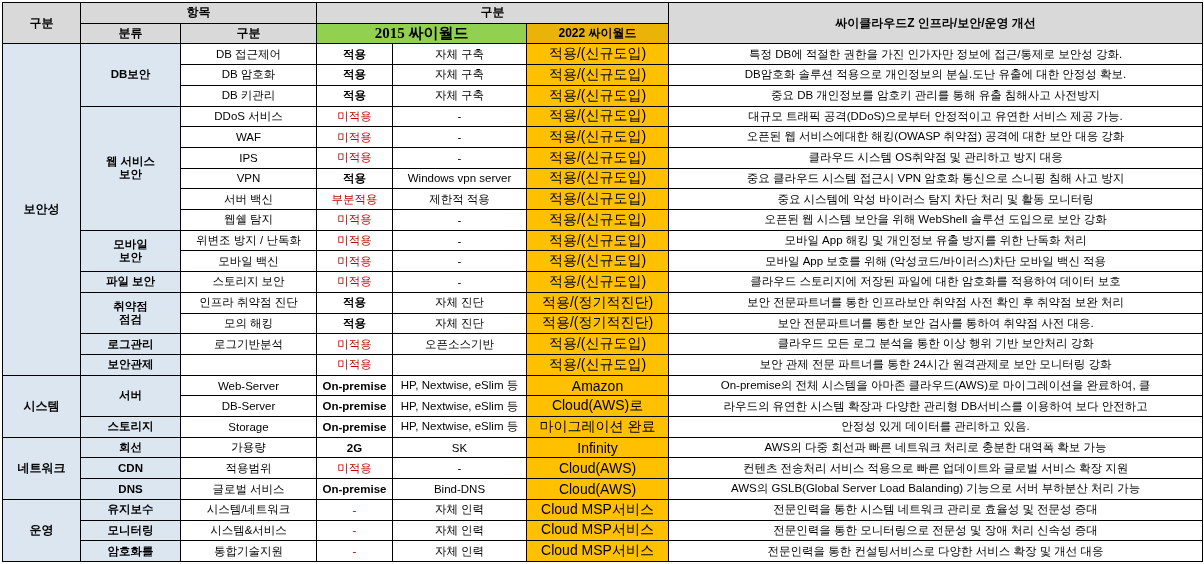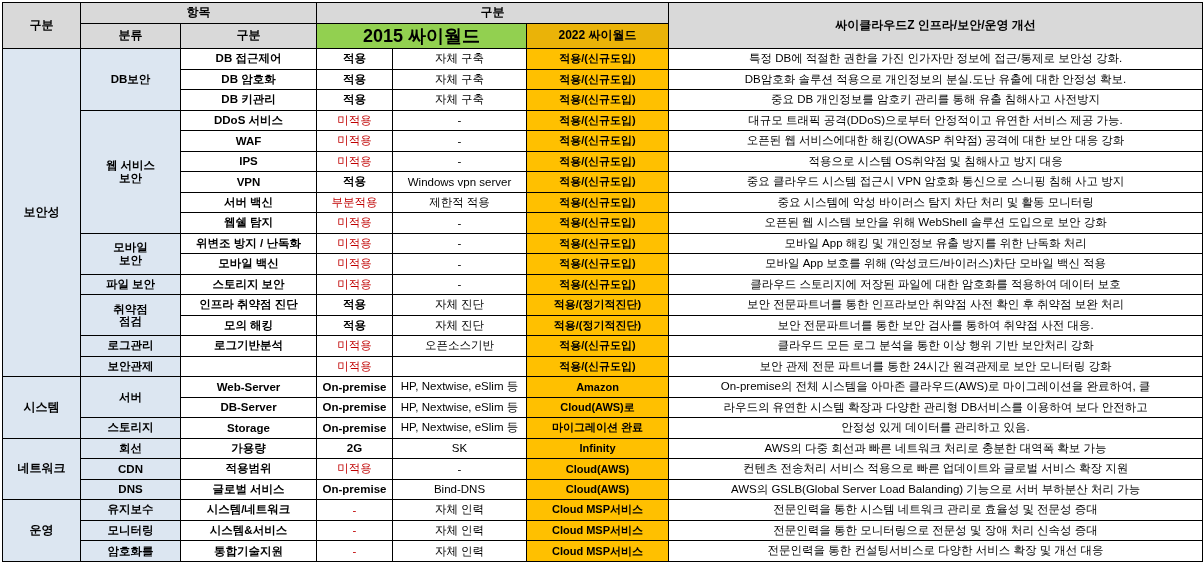--- a/index.html
+++ b/index.html
@@ -34,59 +34,60 @@
     white-space: nowrap;
   }
   .hdr {
     background: #d9d9d9;
     font-weight: bold;
     font-size: 12px;
   }
   .hdr-green {
     background: #92d050;
     font-weight: bold;
-    font-size: 18px;
+    font-size: 15px;
+    font-family: Liberation Serif, serif;
   }
   .hdr-yellow {
     background: #eab308;
     font-weight: bold;
     font-size: 12px;
   }
   .cat {
     background: #dce6f1;
     font-weight: bold;
     font-size: 12px;
   }
   .grp {
     background: #dce6f1;
     font-weight: bold;
     font-size: 11.5px;
   }
   .item {
     background: #ffffff;
-    font-weight: bold;
+    font-weight: normal;
     font-size: 11.5px;
   }
   .y2015 {
     background: #ffffff;
     font-size: 11.5px;
   }
   .y2015.applied { color: #000000; font-weight: bold; }
   .y2015.notapplied { color: #c00000; }
   .y2015.partial { color: #c00000; }
   .y2015.onprem { font-weight: bold; color: #000000; }
   .detail2015 {
     background: #ffffff;
     font-size: 11.5px;
     color: #000000;
   }
   .y2022 {
     background: #ffc000;
-    font-weight: bold;
-    font-size: 11px;
+    font-weight: normal;
+    font-size: 14px;
     color: #000000;
   }
   .desc {
     background: #ffffff;
     text-align: left;
     font-size: 11.5px;
     padding-left: 4px;
     white-space: normal;
     line-height: 1.15;
   }
@@ -155,21 +156,21 @@
           <td class="y2015 notapplied">미적용</td>
           <td class="detail2015">-</td>
           <td class="y2022">적용/(신규도입)</td>
           <td class="desc">오픈된 웹 서비스에대한 해킹(OWASP 취약점) 공격에 대한 보안 대응 강화</td>
         </tr>
         <tr style="height: 20px;">
           <td class="item">IPS</td>
           <td class="y2015 notapplied">미적용</td>
           <td class="detail2015">-</td>
           <td class="y2022">적용/(신규도입)</td>
-          <td class="desc">적용으로 시스템 OS취약점 및 침해사고 방지 대응</td>
+          <td class="desc">클라우드 시스템 OS취약점 및 관리하고 방지 대응</td>
         </tr>
         <tr style="height: 20px;">
           <td class="item">VPN</td>
           <td class="y2015 applied">적용</td>
           <td class="detail2015">Windows vpn server</td>
           <td class="y2022">적용/(신규도입)</td>
           <td class="desc">중요 클라우드 시스템 접근시 VPN 암호화 통신으로 스니핑 침해 사고 방지</td>
         </tr>
         <tr style="height: 20px;">
           <td class="item">서버 백신</td>

